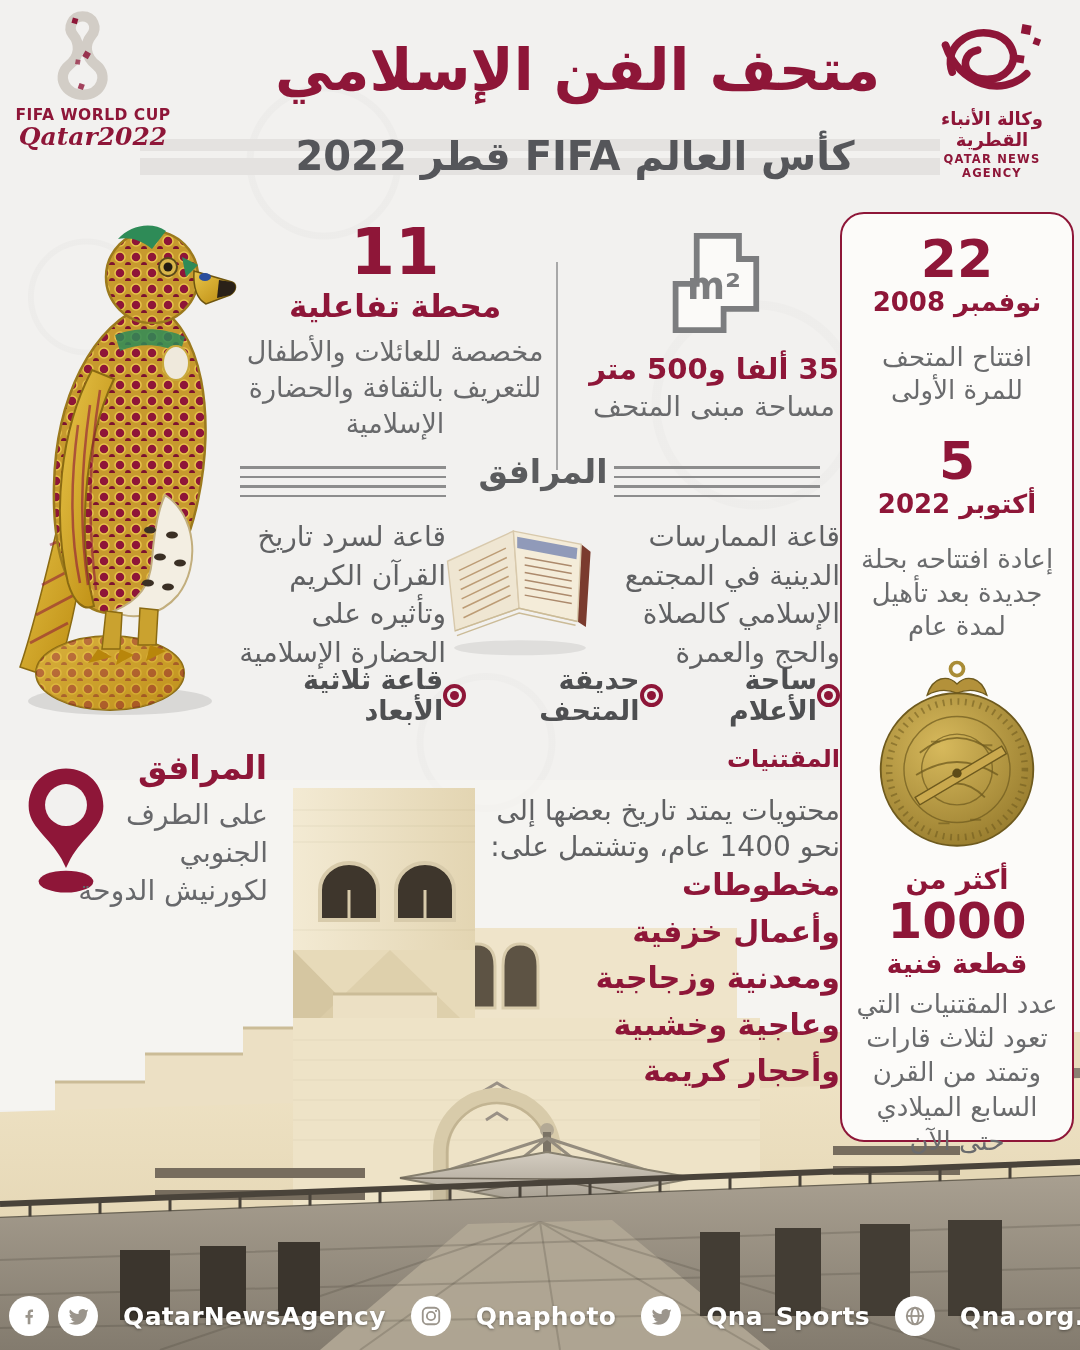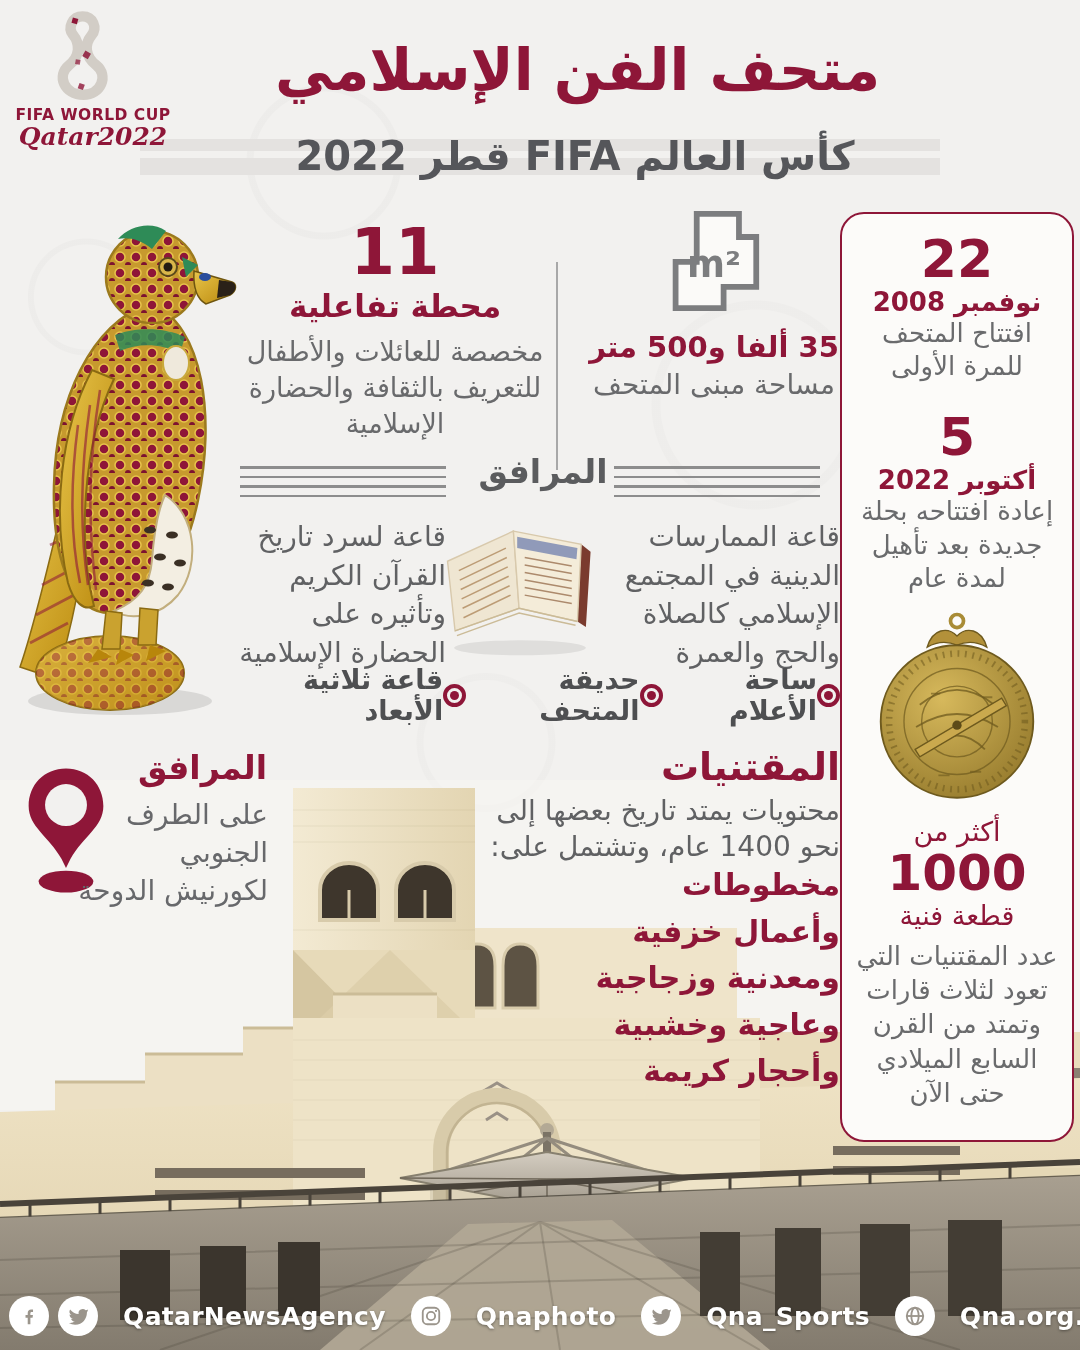--- a/index.html
+++ b/index.html
@@ -31,52 +31,52 @@
   #qna-logo{top:18px;left:912px;width:160px;text-align:center;z-index:3;}
   #qna-ar{font-size:18px;font-weight:bold;color:#8e1638;direction:rtl;margin-top:2px;}
   #qna-en{font-size:11.5px;font-weight:bold;color:#8e1638;letter-spacing:1.2px;margin-top:2px;}
 
   
   #stations{left:245px;top:220px;width:300px;z-index:3;}
   #stations-number{font-size:64px;font-weight:bold;color:#8e1638;line-height:1;}
   #stations-label{font-size:31px;font-weight:bold;color:#8e1638;margin-top:4px;}
   #stations-desc{font-size:27px;color:#696a6c;line-height:1.34;margin-top:10px;font-weight:500;}
   #divider-v{left:556px;top:262px;width:2px;height:208px;background:#a8a8a8;z-index:3;}
-  #area{left:588px;top:208px;width:252px;z-index:3;}
+  #area{left:588px;top:230px;width:252px;z-index:3;}
   #area-value{font-size:29px;font-weight:bold;color:#8e1638;margin-top:16px;}
   #area-label{font-size:28px;color:#696a6c;margin-top:4px;font-weight:500;}
 
   
   #sidebar{left:840px;top:212px;width:234px;height:930px;background:#fcfbf9;
     border:2.5px solid #8e1638;border-radius:24px;z-index:2;text-align:center;box-sizing:border-box;padding-top:18px;}
   .sb-day{font-size:52px;font-weight:bold;color:#8e1638;line-height:1.05;}
   .sb-date{font-size:26px;font-weight:bold;color:#8e1638;}
-  .sb-desc{font-size:26px;color:#6a6b6d;line-height:1.3;margin:0 16px 0 16px;font-weight:500;}
-  #sb-prefix,#sb-unit{font-size:27px;font-weight:normal;color:#8e1638;}
+  .sb-desc{font-size:26px;color:#6a6b6d;line-height:1.3;margin:24px 16px 0 16px;font-weight:500;}
+  #sb-prefix,#sb-unit{font-size:27px;font-weight:bold;color:#8e1638;}
   #sb-number{font-size:50px;font-weight:bold;color:#8e1638;line-height:1.05;}
   #sb-desc-long{font-size:26px;color:#6a6b6d;line-height:1.32;margin:8px 12px 0 12px;font-weight:500;}
 
   
   .rule-group{display:flex;flex-direction:column;gap:7px;z-index:3;}
   .rule-group div{height:2.5px;background:#8d8d8d;}
   #fac-header{left:464px;top:452px;width:158px;font-size:33px;font-weight:bold;color:#5b5c5e;z-index:3;}
   #fac-right{left:585px;top:518px;width:255px;font-size:28px;color:#606163;line-height:1.38;z-index:3;font-weight:500;}
   #fac-left{left:228px;top:518px;width:218px;font-size:28px;color:#606163;line-height:1.38;z-index:3;font-weight:500;}
   #fac-bullets{left:235px;top:664px;width:605px;display:flex;direction:rtl;justify-content:space-between;align-items:center;z-index:3;}
   .bullet-item{display:flex;align-items:center;gap:0;direction:rtl;}
   .bullet-ring{width:15px;height:15px;border:4px solid #8e1638;border-radius:50%;display:flex;align-items:center;justify-content:center;flex:none;}
   .bullet-dot{width:9px;height:9px;background:#8e1638;border-radius:50%;}
   .bullet-label{font-size:27px;font-weight:bold;color:#4e4f51;}
 
   
   #loc-header{left:95px;top:748px;width:172px;font-size:33px;font-weight:bold;color:#8e1638;z-index:3;}
   #loc-text{left:70px;top:796px;width:198px;font-size:28px;color:#67686b;line-height:1.36;z-index:3;font-weight:500;}
 
   
-  #col-header{left:640px;top:745px;width:200px;font-size:38px;font-weight:bold;color:#8e1638;z-index:3;}
+  #col-header{left:640px;top:745px;width:200px;font-size:24px;font-weight:bold;color:#8e1638;z-index:3;}
   #col-intro{left:478px;top:793px;width:362px;font-size:28px;color:#606163;line-height:1.3;z-index:3;font-weight:500;}
   #col-items{left:540px;top:862px;width:300px;z-index:3;}
   .col-item{font-size:30px;font-weight:bold;color:#8e1638;line-height:1.55;text-align:right;direction:rtl;}
 
   
   #footer{left:0;top:1296px;width:1080px;display:flex;justify-content:center;align-items:center;gap:25px;z-index:5;}
   .soc-circle{width:40px;height:40px;border-radius:50%;background:#ffffff;display:flex;align-items:center;justify-content:center;flex:none;}
   .soc-label{font-size:25px;font-weight:bold;color:#ffffff;text-shadow:0 1px 3px rgba(0,0,0,.4);letter-spacing:.3px;}
   .icon-row{display:flex;gap:9px;}
 </style>
@@ -243,20 +243,31 @@
       <path d="M58,106 C34,106 24,82 40,69 C54,58 54,42 45,31 C38,22 44,8 57,8 C70,8 76,22 68,32 C59,43 60,58 74,69 C90,82 80,106 58,106" fill="none" stroke="#d2cdc6" stroke-width="13" stroke-linecap="round"></path>
       <rect x="44" y="10" width="7" height="7" fill="#8e1638" transform="rotate(15 47 13)"></rect>
       <rect x="58" y="52" width="8" height="8" fill="#8e1638" opacity="0.85" transform="rotate(30 62 56)"></rect>
       <rect x="48" y="62" width="6" height="6" fill="#8e1638" opacity="0.7" transform="rotate(10 51 65)"></rect>
       <rect x="52" y="92" width="7" height="7" fill="#8e1638" opacity="0.8" transform="rotate(20 55 95)"></rect>
     </svg>
     <div id="fifa-line1">FIFA WORLD CUP</div>
     <div id="fifa-line2">Qatar2022</div>
   </div>
 
+  <div class="abs" id="qna-logo">
+    <svg width="110" height="88" viewBox="0 0 130 100" style="display:block;margin:0 auto;">
+      <path d="M18,62 C8,34 34,12 62,16 C88,20 98,44 84,60 C72,74 46,74 36,60 C30,50 36,38 48,36" fill="none" stroke="#8e1638" stroke-width="9" stroke-linecap="round"></path>
+      <path d="M10,30 C26,78 78,92 106,64" fill="none" stroke="#8e1638" stroke-width="9" stroke-linecap="round"></path>
+      <rect x="100" y="6" width="11" height="11" fill="#8e1638" transform="rotate(10 105 11)"></rect>
+      <rect x="114" y="22" width="8" height="8" fill="#8e1638" transform="rotate(20 118 26)"></rect>
+      <rect x="94" y="42" width="9" height="9" fill="#8e1638" transform="rotate(8 98 46)"></rect>
+    </svg>
+    <div id="qna-ar">وكالة الأنباء القطرية</div>
+    <div id="qna-en">QATAR NEWS AGENCY</div>
+  </div>
 
   <svg class="abs" style="left:0;top:185px;z-index:2;" width="250" height="540" viewBox="0 0 250 540">
     <defs>
       <linearGradient id="goldG" x1="0" y1="0" x2="1" y2="1">
         <stop offset="0" stop-color="#e8c54a"></stop>
           <stop offset="1" stop-color="#b8860b"></stop>
       </linearGradient>
       <pattern id="scalesP" width="16" height="16" patternUnits="userSpaceOnUse">
         <rect width="16" height="16" fill="#c79a2e"></rect>
         <circle cx="8" cy="8" r="5" fill="#8e1638" stroke="#e8c54a" stroke-width="1.5"></circle>

